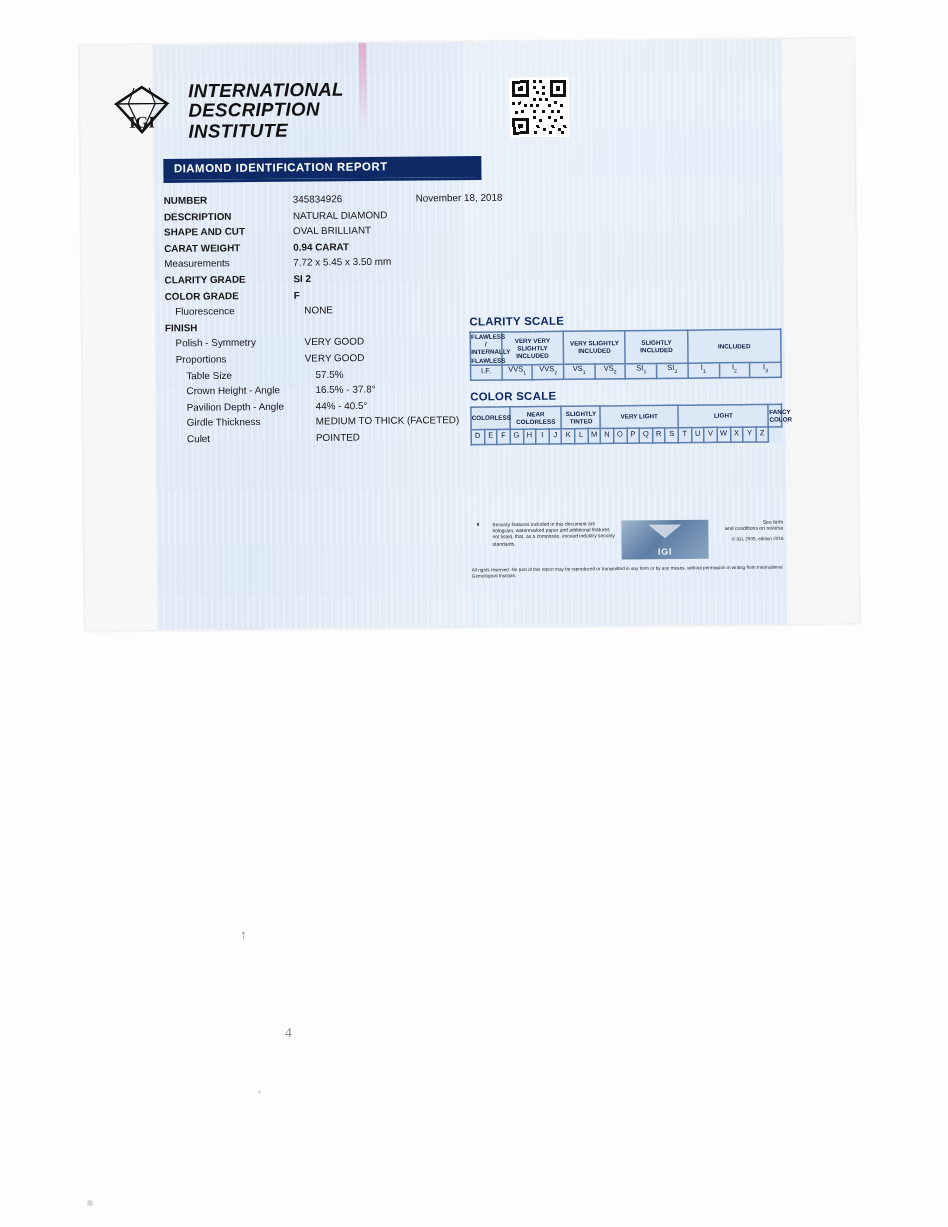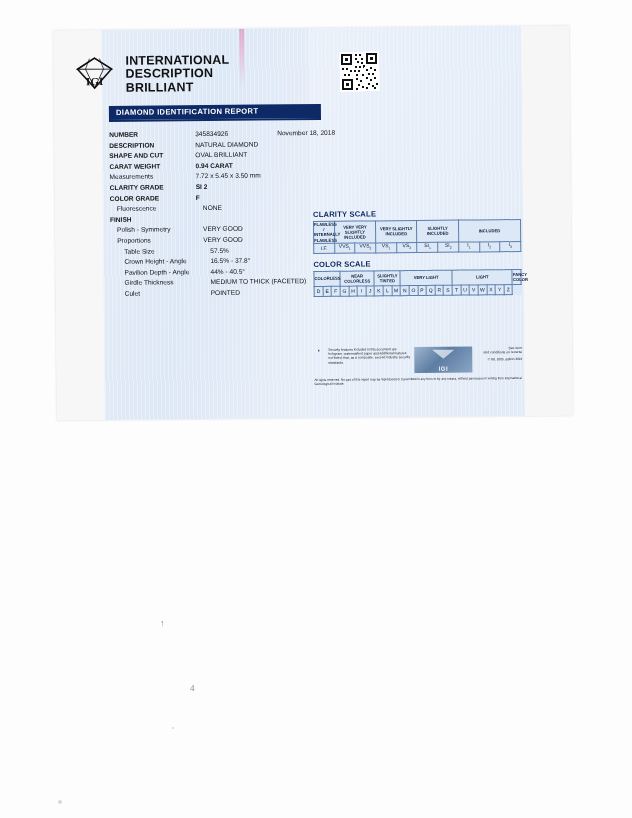--- a/index.html
+++ b/index.html
@@ -99,20 +99,21 @@
   .igi-logo {
     width: 42px; height: 42px;
     position: relative;
   }
   .igi-name {
     font-weight: bold;
     font-size: 12.5px;
     line-height: 13.5px;
     letter-spacing: .2px;
     color: #111;
+    font-style: italic;
   }
   .igi-name div { white-space: nowrap; }
 
   .qr {
     position: absolute;
     right: 190px; top: 24px;
     width: 40px; height: 40px;
   }
 
   
@@ -287,21 +288,21 @@
         <line x1="12" y1="15" x2="21" y2="34" stroke="#111" stroke-width=".8"></line>
         <line x1="30" y1="15" x2="21" y2="34" stroke="#111" stroke-width=".8"></line>
         <line x1="12" y1="15" x2="16" y2="4.5" stroke="#111" stroke-width=".7"></line>
         <line x1="30" y1="15" x2="26" y2="4.5" stroke="#111" stroke-width=".7"></line>
         <text x="21" y="31" font-size="11" font-family="Liberation Serif, serif" font-weight="bold" fill="#111" text-anchor="middle">IGI</text>
       </svg>
     </div>
     <div class="igi-name">
       <div>INTERNATIONAL</div>
       <div>DESCRIPTION</div>
-      <div>BRILLIANT</div>
+      <div>INSTITUTE</div>
     </div>
   </div>
 
   <div class="qr">
     <svg width="40" height="40" viewBox="0 0 40 40" shape-rendering="crispEdges">
       <rect width="40" height="40" fill="#ffffff"></rect>
       <g fill="#111">
         <rect x="2" y="2" width="11" height="11"></rect>
           <rect x="4" y="4" width="7" height="7" fill="#fff"></rect>
           <rect x="6" y="6" width="3" height="3"></rect>

